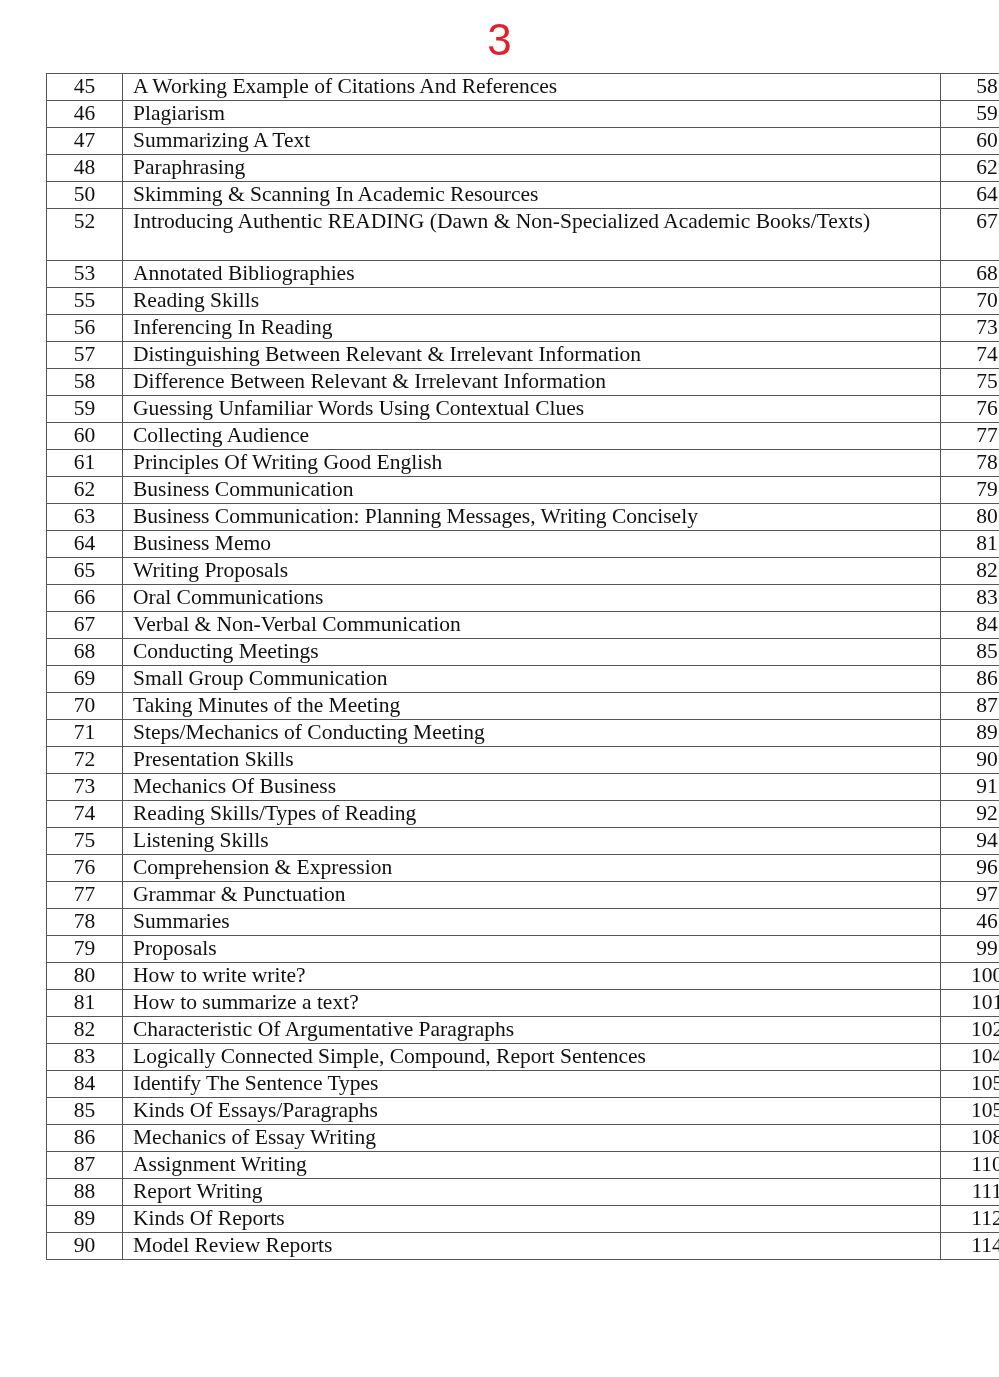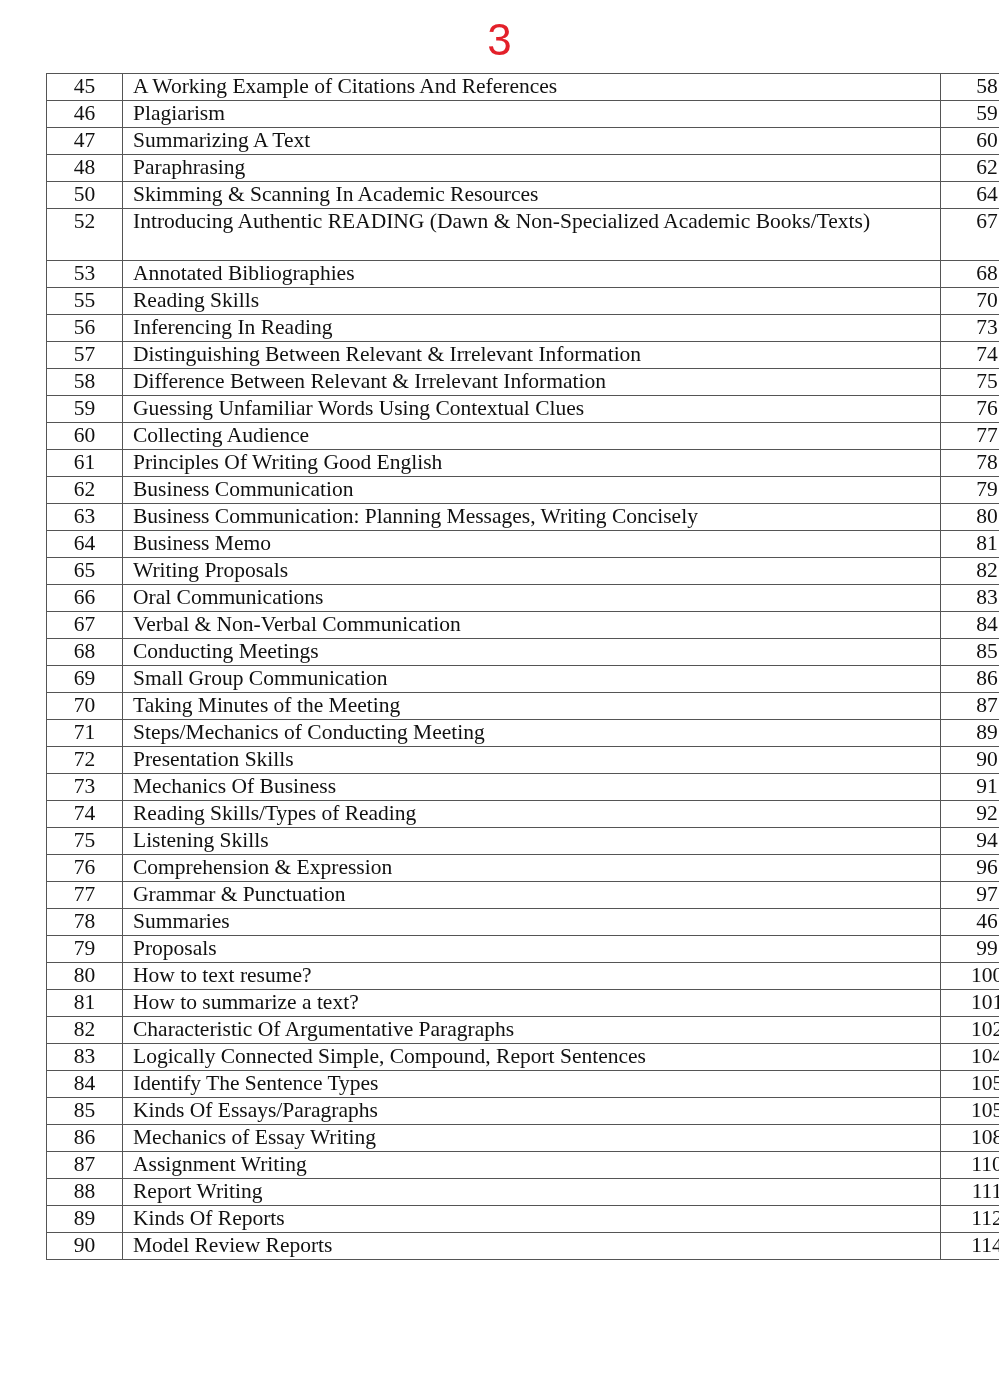--- a/index.html
+++ b/index.html
@@ -175,21 +175,21 @@
         <td class="c-title">Summaries</td>
         <td class="c-page">46</td>
       </tr>
       <tr class="row">
         <td class="c-num">79</td>
         <td class="c-title">Proposals</td>
         <td class="c-page">99</td>
       </tr>
       <tr class="row">
         <td class="c-num">80</td>
-        <td class="c-title">How to text resume?</td>
+        <td class="c-title">How to write write?</td>
         <td class="c-page">100</td>
       </tr>
       <tr class="row">
         <td class="c-num">81</td>
         <td class="c-title">How to summarize a text?</td>
         <td class="c-page">101</td>
       </tr>
       <tr class="row">
         <td class="c-num">82</td>
         <td class="c-title">Characteristic Of Argumentative Paragraphs</td>

